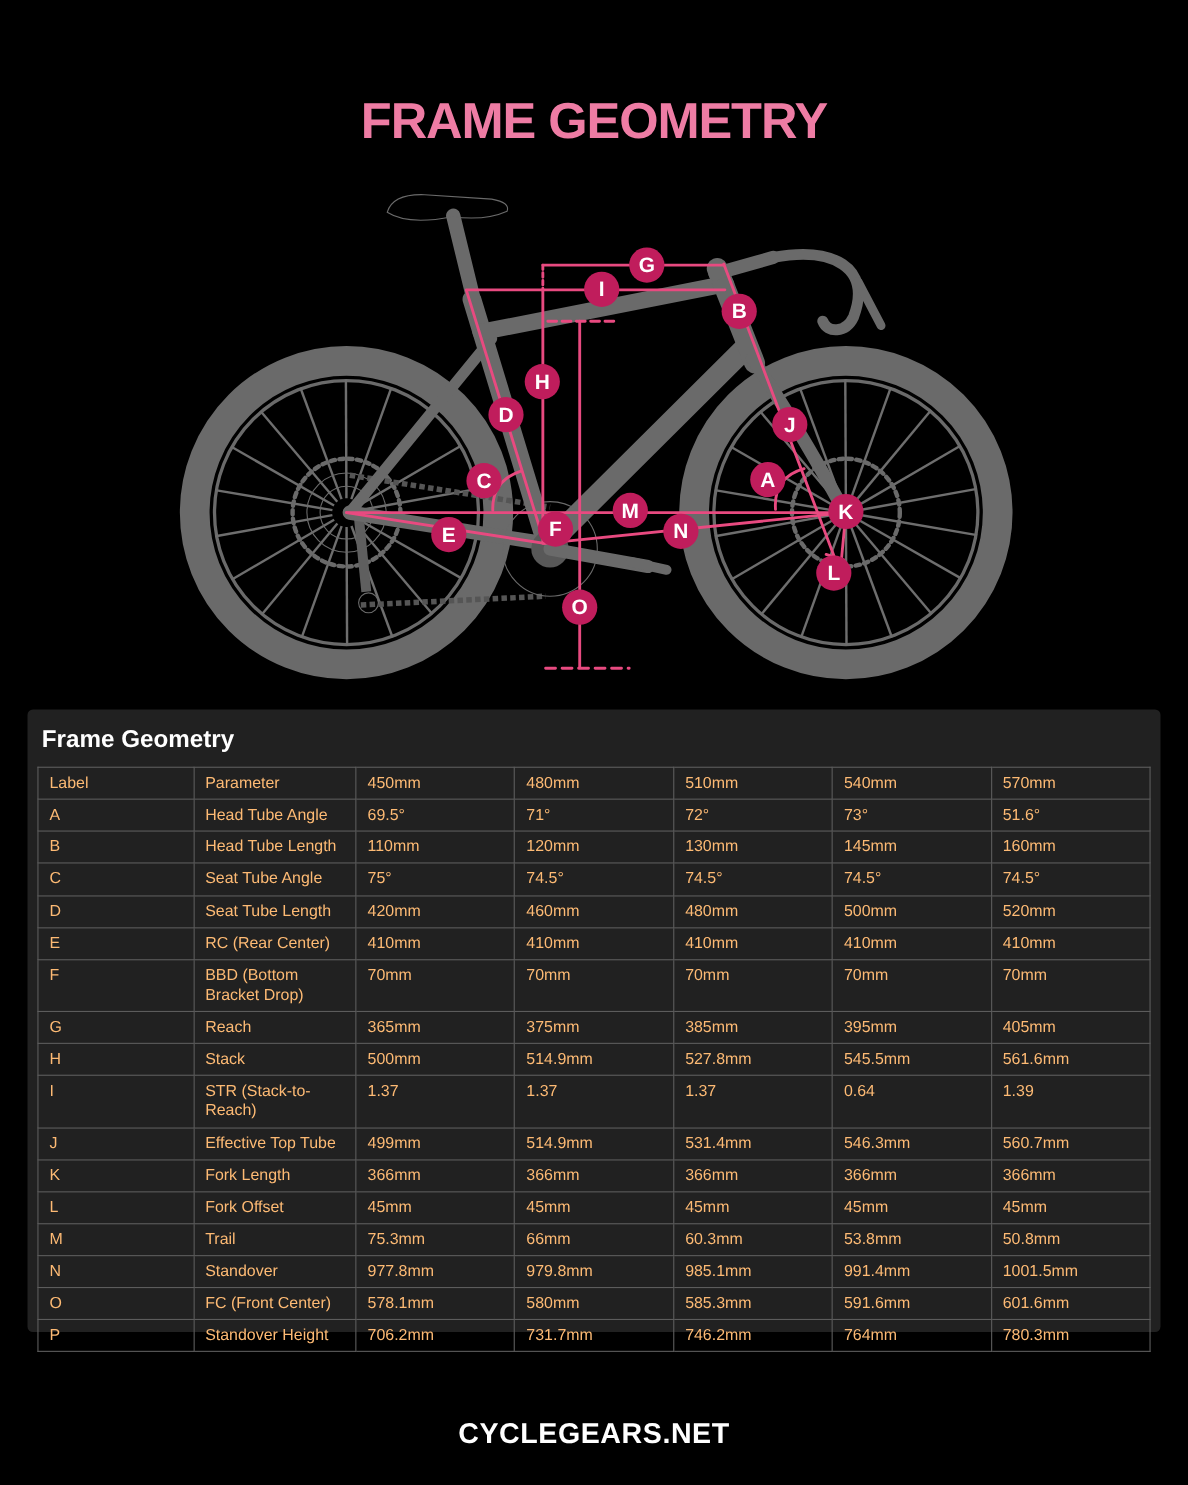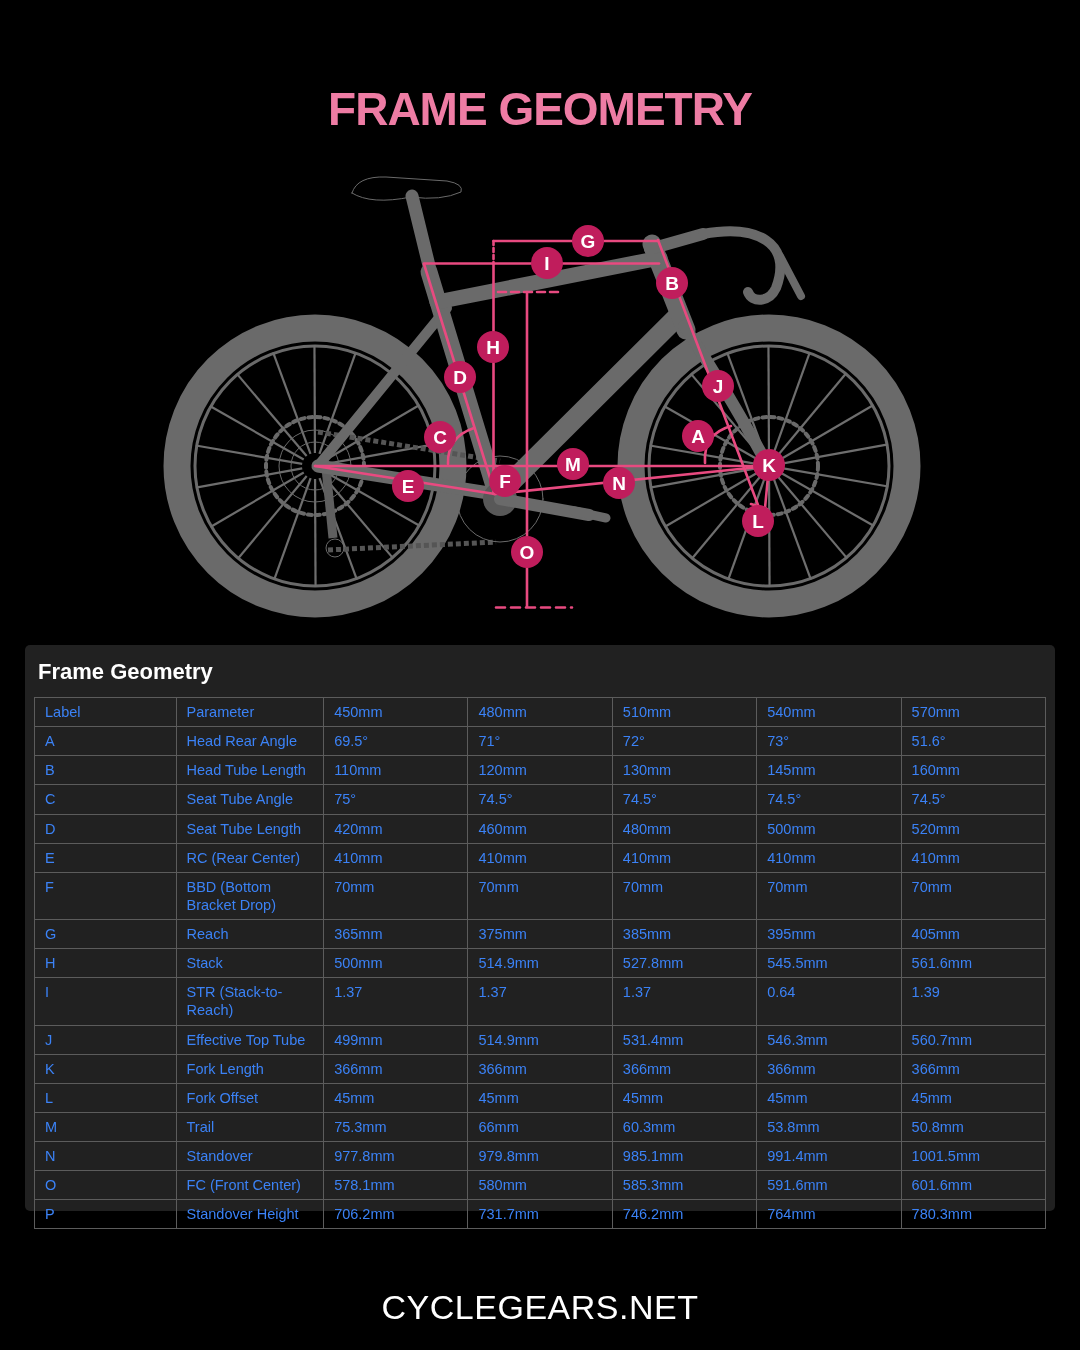--- a/index.html
+++ b/index.html
@@ -14,27 +14,27 @@
   .spokes line{stroke:#6e6e6e;stroke-width:2.2;}
   
   .ann{stroke:#e84a80;stroke-width:2.6;fill:none;stroke-linecap:round;}
   .badge circle{fill:#c01d5c;}
   .badge text{fill:#ffffff;font-size:19px;font-weight:bold;text-anchor:middle;
               font-family:"Liberation Sans",sans-serif;}
   
   .panel{position:absolute;left:25px;top:645px;width:1030px;height:566px;
          background:#212121;border-radius:5px;box-sizing:border-box;padding:12px 9px 0 9px;}
   .panel h2{margin:2px 0 12px 4px;color:#ffffff;font-size:22px;font-weight:800;letter-spacing:0;}
-  table.geo{width:100%;border-collapse:collapse;table-layout:fixed;color:#3b82f6;
+  table.geo{width:100%;border-collapse:collapse;table-layout:fixed;color:#fdba74;
             font-size:14.5px;line-height:1.25;}
   table.geo th,table.geo td{border:1px solid #5c5c5c;padding:5px 10px;text-align:left;
             font-weight:normal;vertical-align:top;overflow:hidden;}
   col.c-label{width:14.0%;}  col.c-param{width:14.6%;}  col.c-val{width:14.28%;}
   .footer{position:absolute;top:1288px;left:0;width:100%;text-align:center;color:#ffffff;
-          font-size:34px;font-weight:400;letter-spacing:0.5px;}
+          font-size:26px;font-weight:700;letter-spacing:0.5px;}
 </style>
 </head>
 <body>
 
 <div class="page">
 
   <h1 class="title">FRAME GEOMETRY</h1>
 
   <div class="diagram">
     <svg width="1080" height="515" viewBox="0 130 1080 515">
@@ -219,21 +219,21 @@
             <th>450mm</th>
             <th>480mm</th>
             <th>510mm</th>
             <th>540mm</th>
             <th>570mm</th>
           </tr>
       </thead>
       <tbody>
           <tr>
             <td>A</td>
-            <td>Head Rear Angle</td>
+            <td>Head Tube Angle</td>
             <td>69.5°</td>
             <td>71°</td>
             <td>72°</td>
             <td>73°</td>
             <td>51.6°</td>
           </tr>
           <tr>
             <td>B</td>
             <td>Head Tube Length</td>
             <td>110mm</td>

